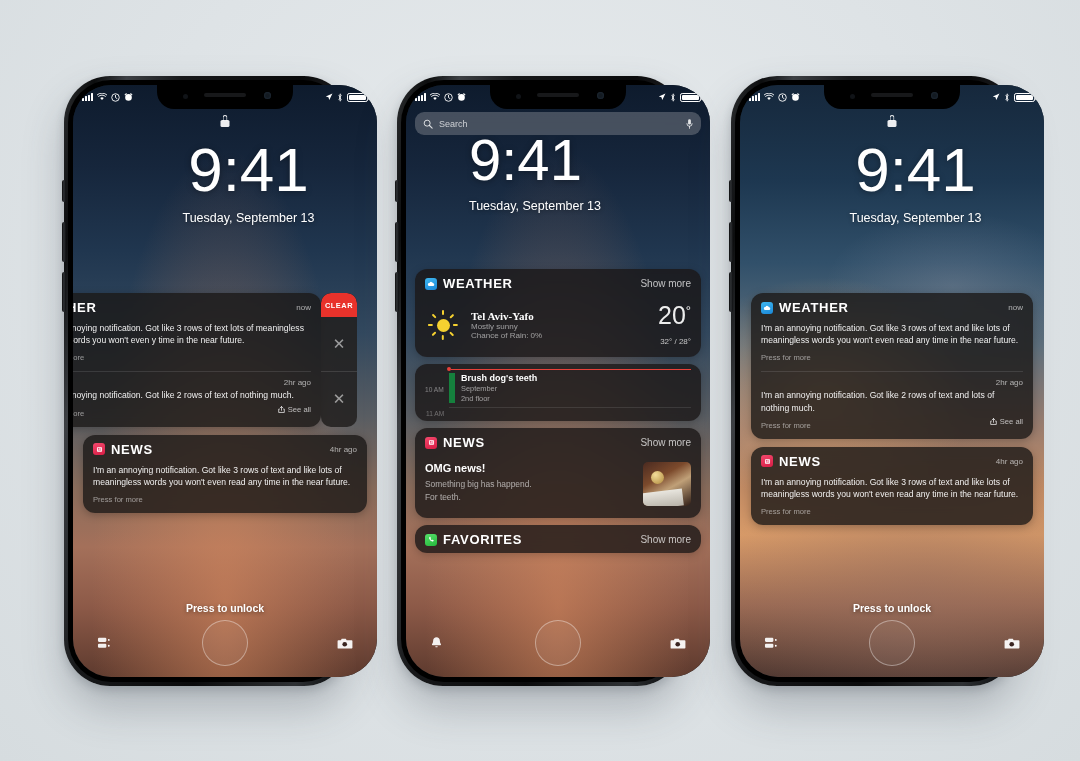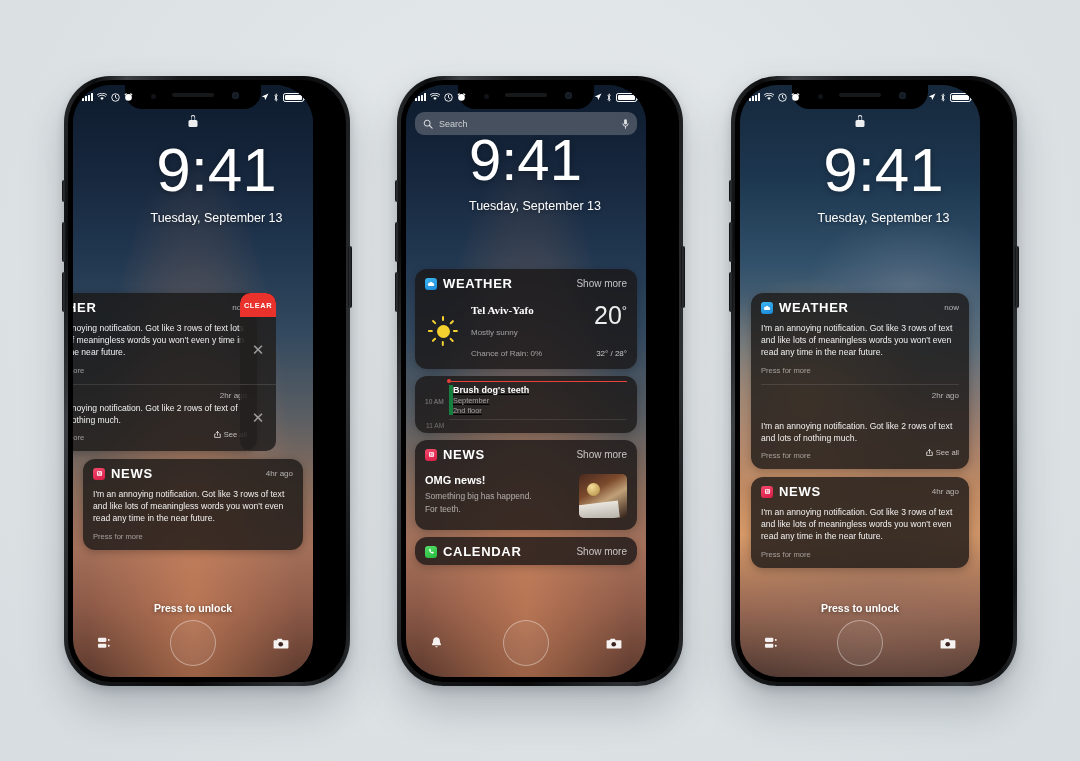--- a/index.html
+++ b/index.html
@@ -26,21 +26,21 @@
   #phone-2 { left: 397px; top: 76px; }
   #phone-3 { left: 731px; top: 76px; }
 
   .bezel {
     position: absolute; inset: 4px;
     border-radius: 43px;
     background: #000;
   }
   .screen {
     position: absolute; left: 9px; top: 9px;
-    width: 240px; height: 592px;
+    width: 304px; height: 592px;
     border-radius: 38px;
     overflow: hidden;
     background: #101820;
   }
 
   
   .btn-side {
     position: absolute;
     background: linear-gradient(90deg,#0b0b0c,#2f3235 45%,#0d0e10);
     border-radius: 2px;
@@ -195,21 +195,21 @@
   .see-all {
     margin-left:auto; color: rgba(255,255,255,.68); font-size:7.6px;
     display:flex; align-items:center; gap:3px;
   }
   .divider { height:1px; background: rgba(255,255,255,.11); margin: 0 10px; }
 
   
   .swipe-wrap { position:relative; }
   .swiped { margin-left: -26px; margin-right: 46px; }
   .actions {
-    position:absolute; right: 27px; top: 0; bottom: 0; width: 36px;
+    position:absolute; right: 10px; top: 0; bottom: 0; width: 36px;
     display:flex; flex-direction:column;
     border-radius: 10px; overflow:hidden;
     background: rgba(34,31,30,.86);
   }
   .clear-btn {
     height: 24px; background:#e8322b; color:#fff;
     font-size:7.4px; font-weight:700; letter-spacing:.5px;
     display:flex; align-items:center; justify-content:center;
     border-radius: 10px 10px 0 0;
   }
@@ -254,42 +254,42 @@
   }
   .sun .disc {
     position:absolute; left:9px; top:9px; width:13px; height:13px;
     border-radius:50%; background:#f5d130;
   }
   .sun i {
     position:absolute; left:14.2px; top:0; width:1.8px; height:5px;
     background:#f5d130; border-radius:1px; transform-origin: 0.9px 15px;
   }
   .wx-city { color:#fff; font-size:11px; font-weight:700;font-family:Liberation Serif, serif; }
-  .wx-line { color: rgba(255,255,255,.55); font-size:8px; margin-top:12px; }
+  .wx-line { color: rgba(255,255,255,.55); font-size:8px; margin-top:0; }
   .wx-temp-wrap { margin-left:auto; text-align:right; }
   .wx-temp {
     color: rgba(255,255,255,.92); font-size: 25px; font-weight: 200;
     line-height: 1; position: relative; display:inline-block;
   }
   .wx-temp sup { font-size: 13px; font-weight: 200; vertical-align: super; }
-  .wx-hilo { color: rgba(255,255,255,.72); font-size: 8px; margin-top: 21px; text-align: right; }
+  .wx-hilo { color: rgba(255,255,255,.72); font-size: 8px; margin-top: 9px; text-align: right; }
 
   
   .cal-body { padding: 0 10px 4px 10px; position:relative; }
   .now-line { position:relative; height: 9px; }
   .now-line .dot {
     position:absolute; left:22px; top:3px; width:4px; height:4px;
     border-radius:50%; background:#e8413a;
   }
   .now-line .ln {
     position:absolute; left:26px; right:0; top:4.6px; height:1px; background:#e8413a;
   }
   .cal-row { display:flex; align-items:flex-start; position:relative; min-height: 30px; }
   .cal-time { width: 24px; color: rgba(255,255,255,.42); font-size:6.6px; padding-top:13px; flex:none; }
-  .cal-evt { flex:1; border-left: 4px solid #15803d; padding-left: 0; text-decoration: underline; }
+  .cal-evt { flex:1; border-left: 6px solid #15803d; padding-left: 6px; }
   .cal-title { color:#fff; font-size:9px; font-weight:700; }
   .cal-loc { color: rgba(255,255,255,.55); font-size:7.4px; margin-top:1px; }
   .cal-hr { height:1px; background: rgba(255,255,255,.10); margin: 4px 0 2px 24px; }
   .cal-foot { color: rgba(255,255,255,.33); font-size:6.6px; padding-left:1px; }
 
   
   .news-body { display:flex; gap:9px; padding: 6px 10px 12px 10px; }
   .news-txt { flex:1; }
   .news-title { color:#fff; font-size:11px; font-weight:700; }
   .news-sub { color: rgba(255,255,255,.6); font-size:8.4px; margin-top:4px; line-height:1.45; }
@@ -648,21 +648,21 @@
         </div>
       </div>
 
       <div class="widget">
         <div class="widget-hd">
           <span class="app-ico ico-phone">
             <svg width="7" height="7" viewBox="0 0 10 10">
                 <path d="M2.2 1.5c.5-.5 1.2-.3 1.4.2l.5 1.1c.2.4 0 .8-.3 1l-.4.3c.3.8 1 1.5 1.8 1.8l.3-.4c.3-.3.7-.4 1-.2l1.1.5c.6.2.7 1 .2 1.4l-.6.5c-.4.3-.9.4-1.3.2A8 8 0 0 1 1.6 3.4c-.2-.5-.1-1 .2-1.3l.4-.6Z" fill="#fff"></path>
               </svg>
           </span>
-          <span class="app-name">CALENDAR</span>
+          <span class="app-name">FAVORITES</span>
           <span class="show-more">Show more</span>
         </div>
       </div>
     </div>
 
     <div class="dock">
       <span class="dock-ico">
         <svg width="13" height="14" viewBox="0 0 14 15">
             <path d="M7 1.2c-2.1 0-3.6 1.6-3.6 3.6 0 3-1.3 3.6-1.3 4.4 0 .4.3.6.7.6h8.4c.4 0 .7-.2.7-.6 0-.8-1.3-1.4-1.3-4.4 0-2-1.5-3.6-3.6-3.6Z" fill="#fff" opacity=".92"></path>
             <path d="M5.7 10.9a1.3 1.3 0 0 0 2.6 0" fill="#fff" opacity=".92"></path>
@@ -762,21 +762,21 @@
           <span class="app-name">WEATHER</span>
           <span class="hd-right">now</span>
         </div>
         <div class="card-body">
           <div class="ntext">I'm an annoying notification. Got like 3 rows of text and like lots of meaningless words you won't even read any time in the near future.</div>
           <div class="nsub">Press for more</div>
         </div>
         <div class="divider"></div>
         <div class="card-body" style="padding-top:6px;">
           <div style="text-align:right;color:rgba(255,255,255,.62);font-size:8px;">2hr ago</div>
-          <div class="ntext" style="margin-top:20px;">I'm an annoying notification. Got like 2 rows of text and lots of nothing much.</div>
+          <div class="ntext" style="margin-top:2px;">I'm an annoying notification. Got like 2 rows of text and lots of nothing much.</div>
           <div class="row-foot">
             <div class="nsub">Press for more</div>
             <div class="see-all">
               <span>
                 <svg width="7" height="7" viewBox="0 0 10 10">
                     <path d="M5 .8v5.4M3.2 2.6 5 .8l1.8 1.8" stroke="#fff" stroke-width="1" fill="none" stroke-linecap="round" stroke-linejoin="round"></path>
                     <path d="M2 4.4H1v4.8h8V4.4H8" stroke="#fff" stroke-width="1" fill="none" stroke-linecap="round"></path>
                   </svg>
               </span>
               <span>See all</span>

